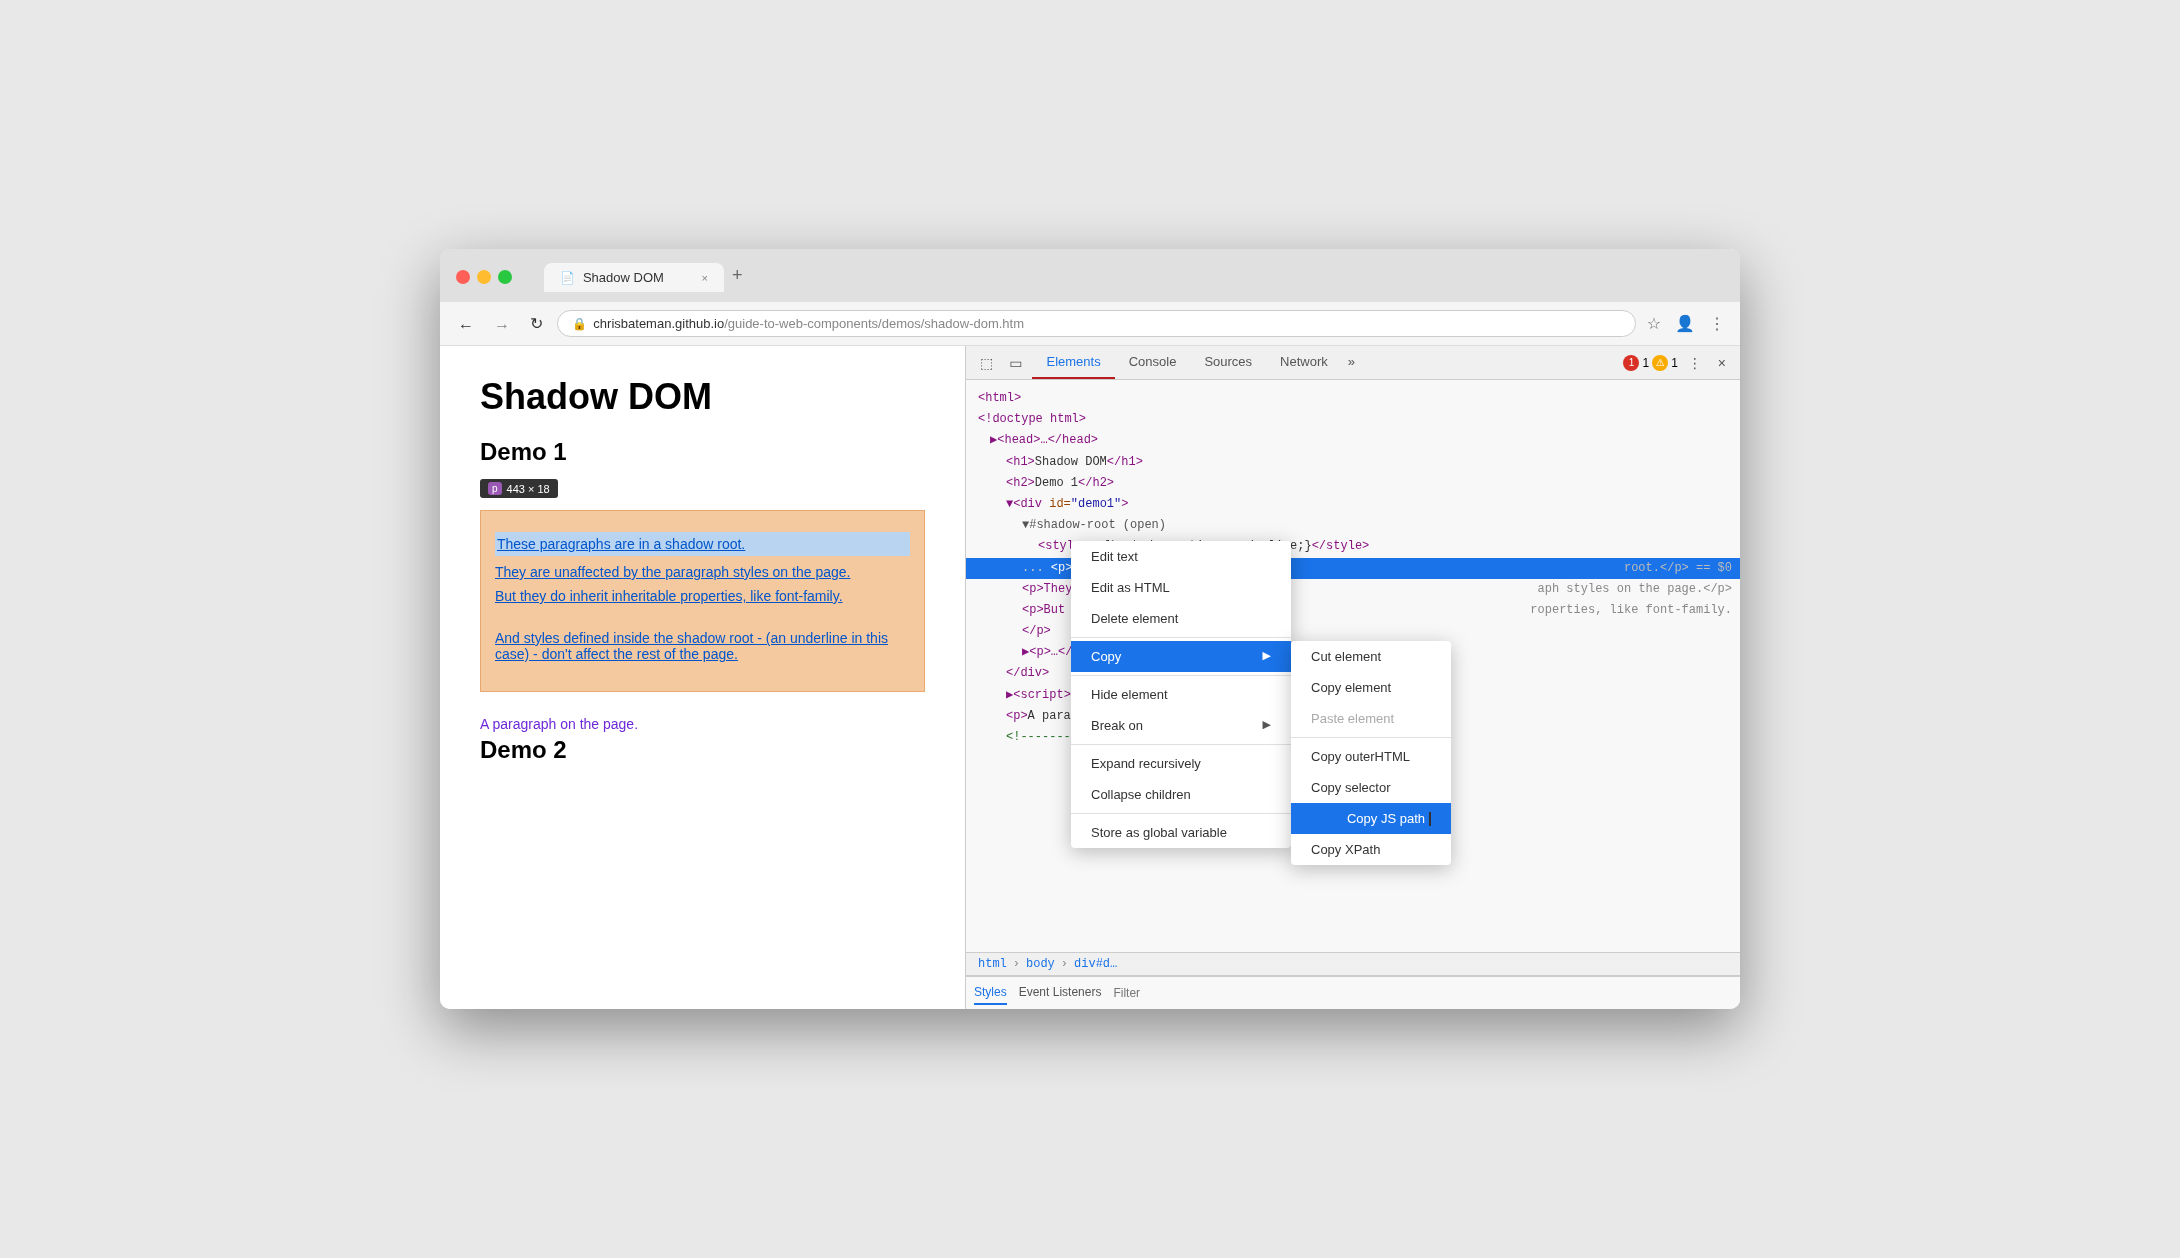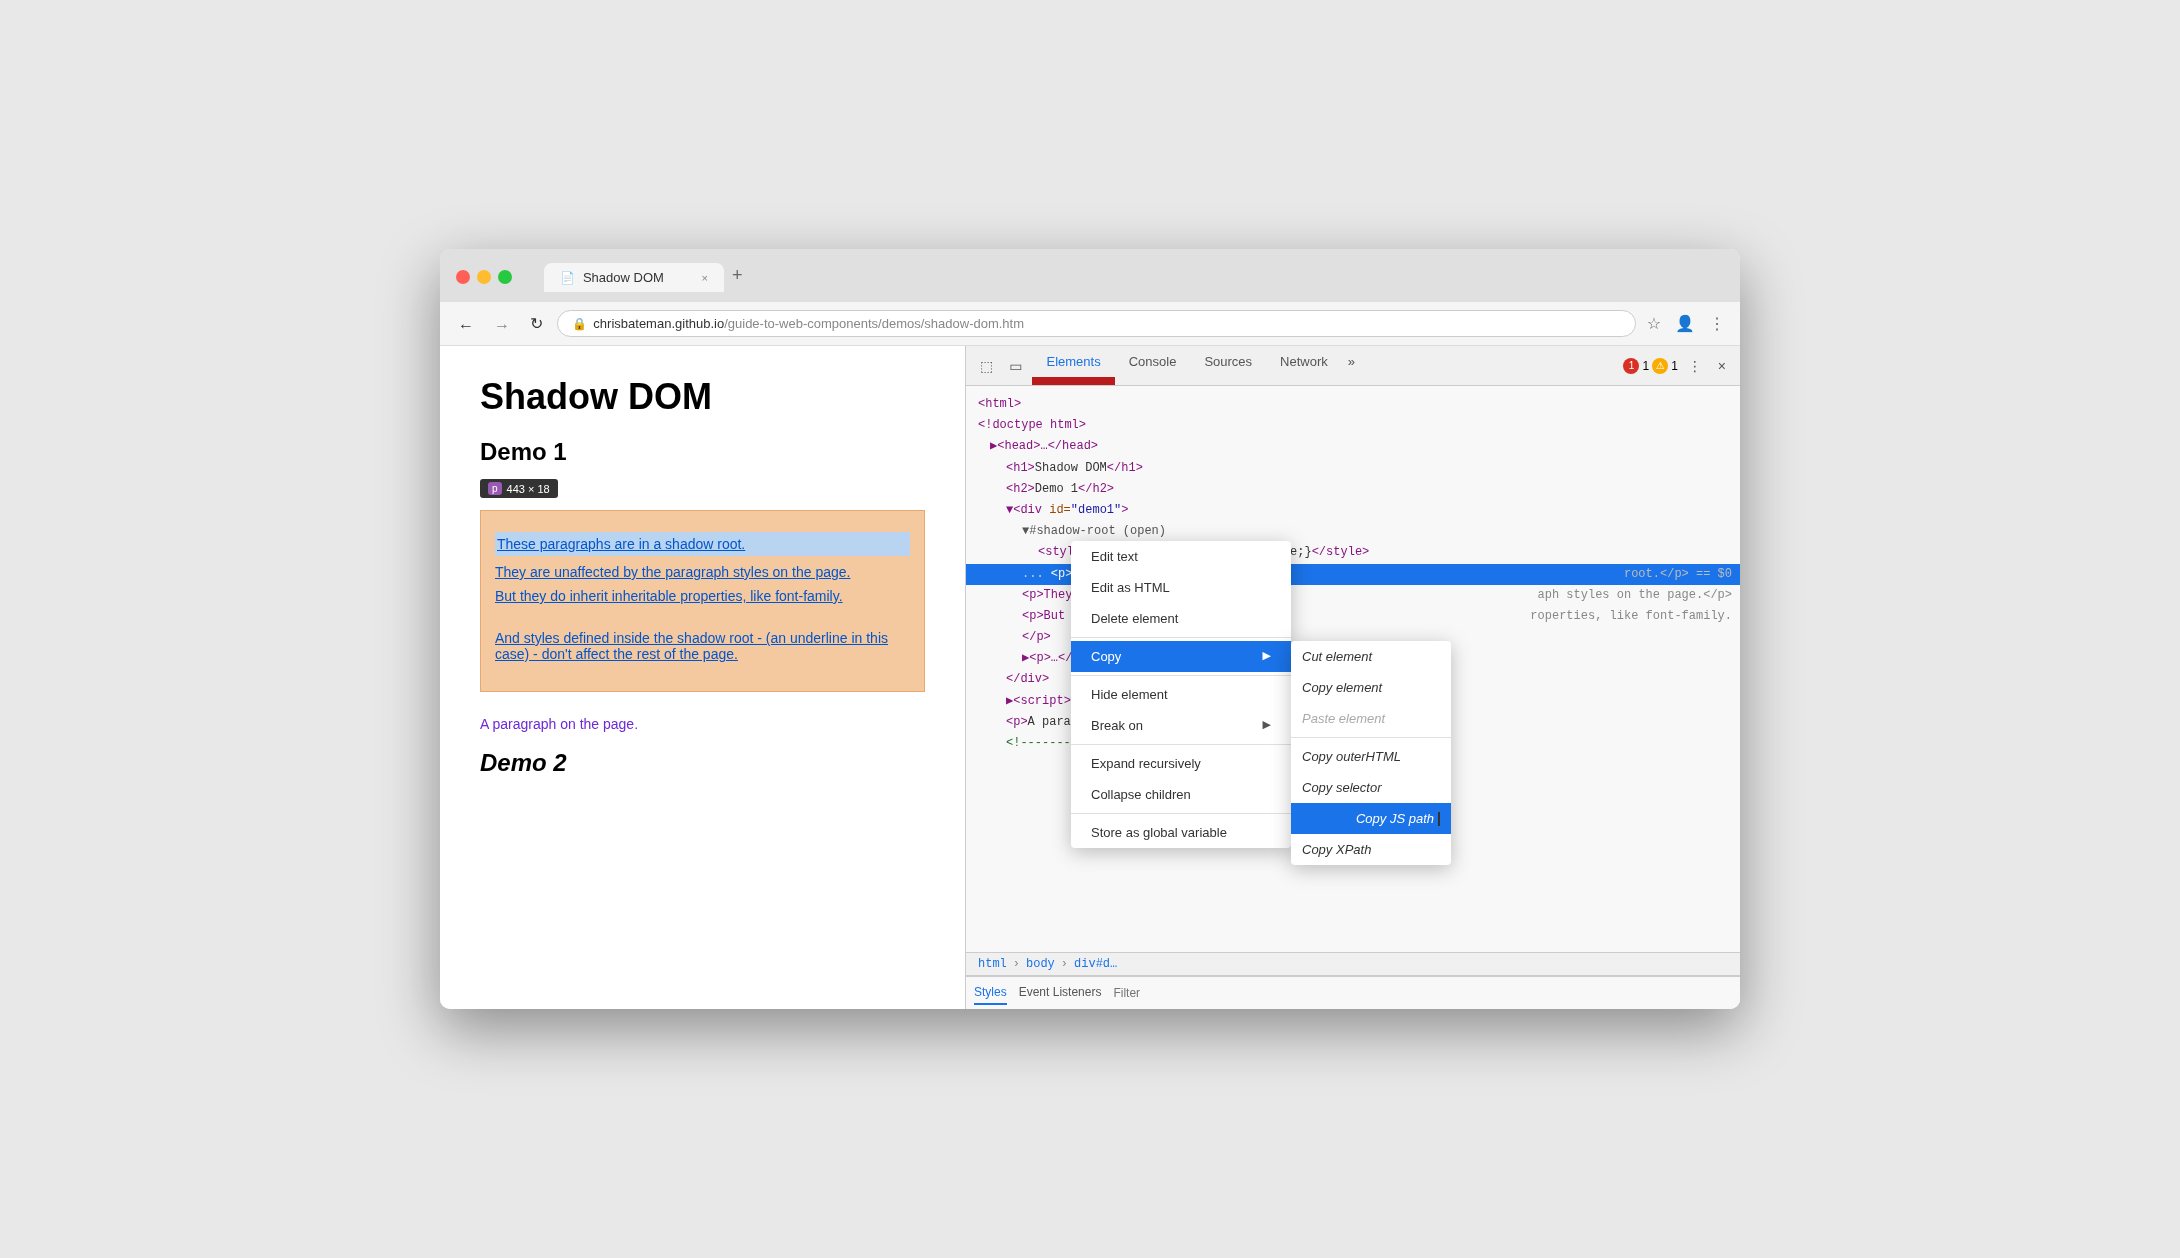--- a/index.html
+++ b/index.html
@@ -175,22 +175,21 @@
       display: block;
     }
     .green-paragraph {
       color: #6d28d9;
       font-size: 14px;
       margin-top: 24px;
     }
     .demo2-heading {
       font-size: 24px;
       font-weight: bold;
-      margin-top: 17px;
-      font-style: italic;
+      margin-top: 4px;
     }
 
     
     .devtools-panel {
       flex: 1;
       background: #f8f8f8;
       display: flex;
       flex-direction: column;
       border-left: 1px solid #ccc;
       position: relative;
@@ -218,21 +217,21 @@
     }
     .devtools-tab {
       padding: 8px 14px;
       font-size: 13px;
       cursor: pointer;
       color: #555;
       border-bottom: 2px solid transparent;
     }
     .devtools-tab.active {
       color: #1a73e8;
-      border-bottom: 8px solid #b91c1c;
+      border-bottom: 2px solid #b91c1c;
     }
     .devtools-tab-more {
       padding: 8px 6px;
       color: #555;
       font-size: 13px;
       cursor: pointer;
     }
     .devtools-right {
       display: flex;
       align-items: center;
@@ -375,27 +374,26 @@
       position: absolute;
       left: 220px;
       top: 100px;
       background: white;
       border-radius: 4px;
       box-shadow: 0 4px 20px rgba(0,0,0,0.25);
       min-width: 160px;
       font-size: 13px;
     }
     .submenu-item {
-      padding: 8px 11px;
+      padding: 8px 20px;
       cursor: pointer;
       color: #333;
       display: flex;
       align-items: center;
       justify-content: space-between;
-      font-style: italic;
     }
     .submenu-item.highlighted {
       background: #1a73e8;
       color: white;
       justify-content: flex-end;
     }
     .submenu-item.disabled { color: #aaa; }
     .cursor-indicator {
       display: inline-block;
       width: 2px;

